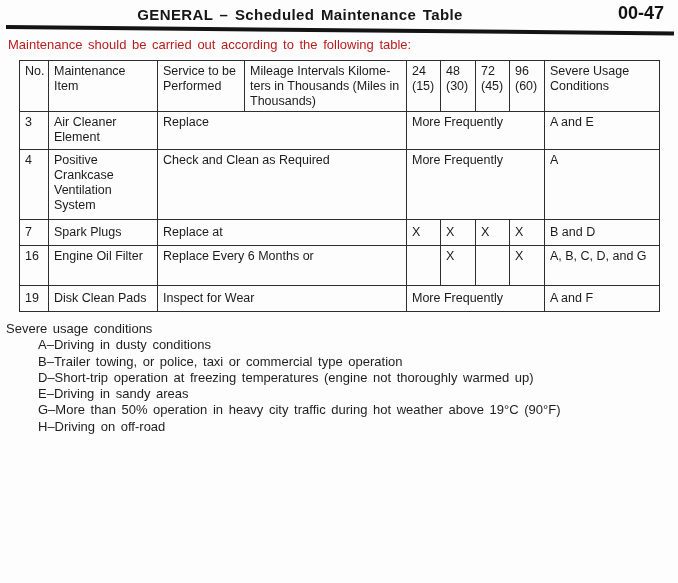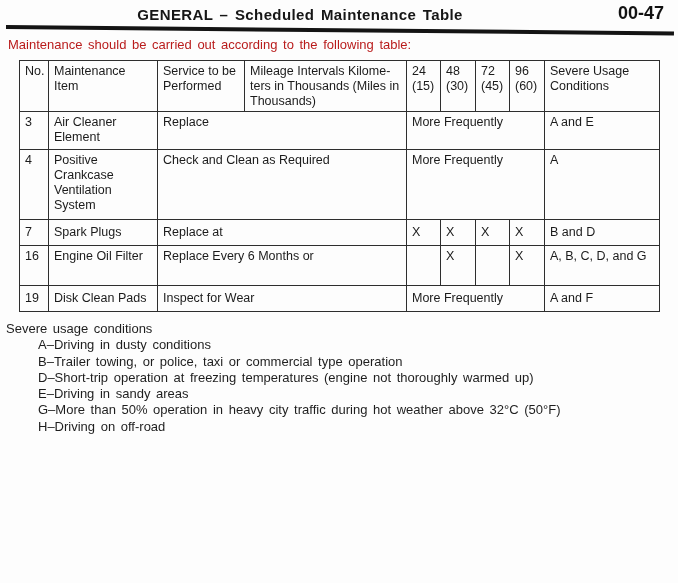--- a/index.html
+++ b/index.html
@@ -168,17 +168,17 @@
         </tr>
       </tbody>
   </table>
 
   <div class="legend">
     <div class="legend-title">Severe usage conditions</div>
     <div class="legend-item">A–Driving in dusty conditions</div>
     <div class="legend-item">B–Trailer towing, or police, taxi or commercial type operation</div>
     <div class="legend-item">D–Short-trip operation at freezing temperatures (engine not thoroughly warmed up)</div>
     <div class="legend-item">E–Driving in sandy areas</div>
-    <div class="legend-item">G–More than 50% operation in heavy city traffic during hot weather above 32°C (50°F)</div>
+    <div class="legend-item">G–More than 50% operation in heavy city traffic during hot weather above 19°C (90°F)</div>
     <div class="legend-item">H–Driving on off-road</div>
   </div>
 
 </div>
 
 </body></html>

